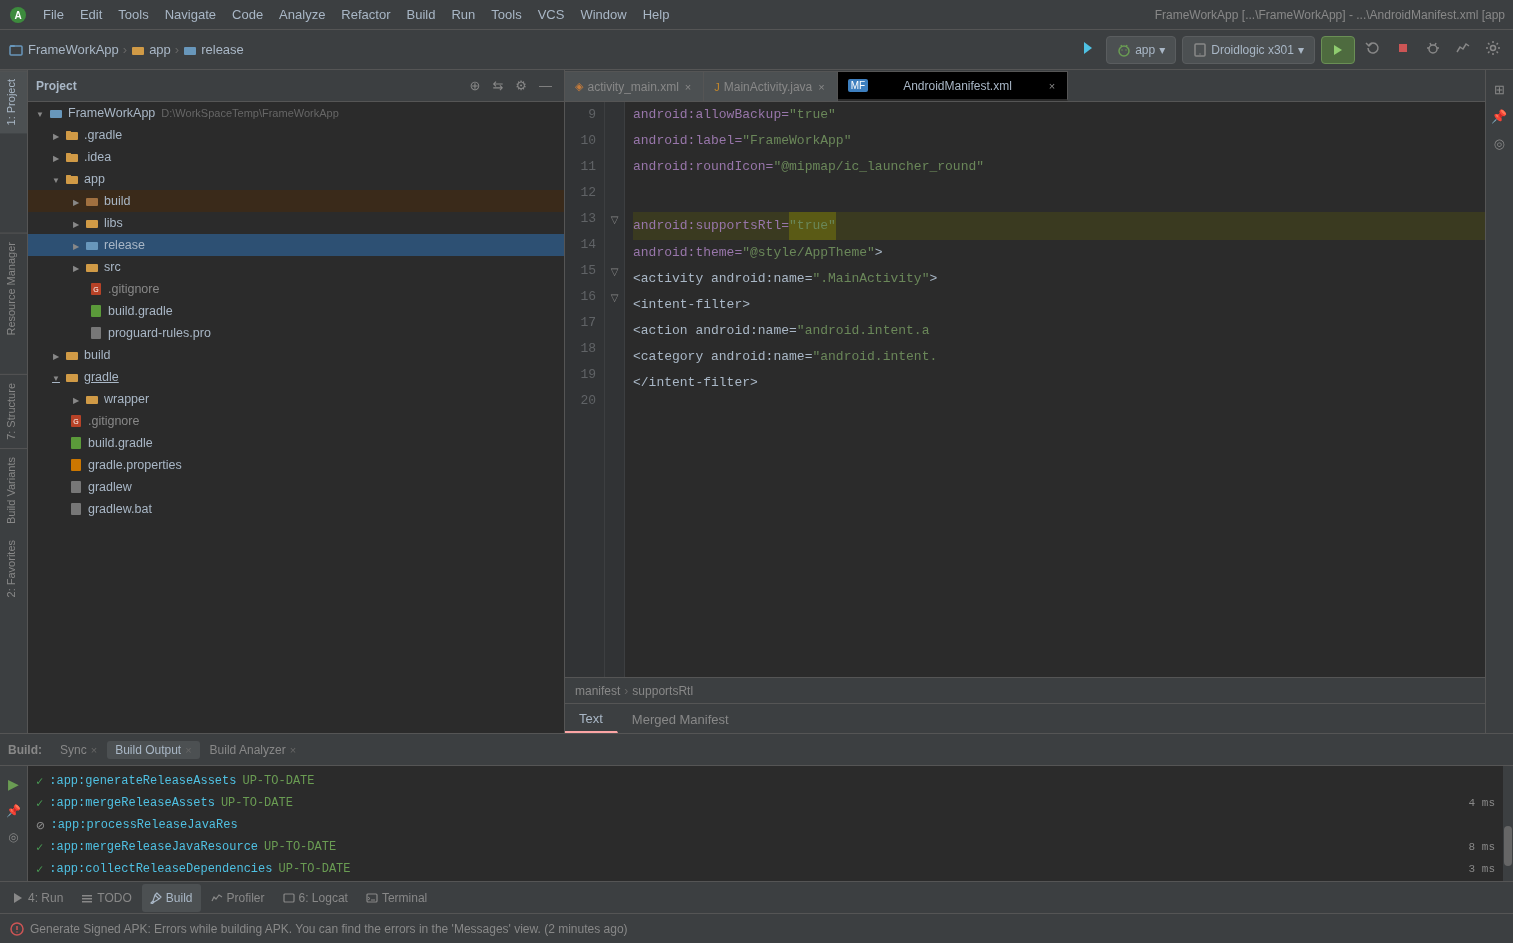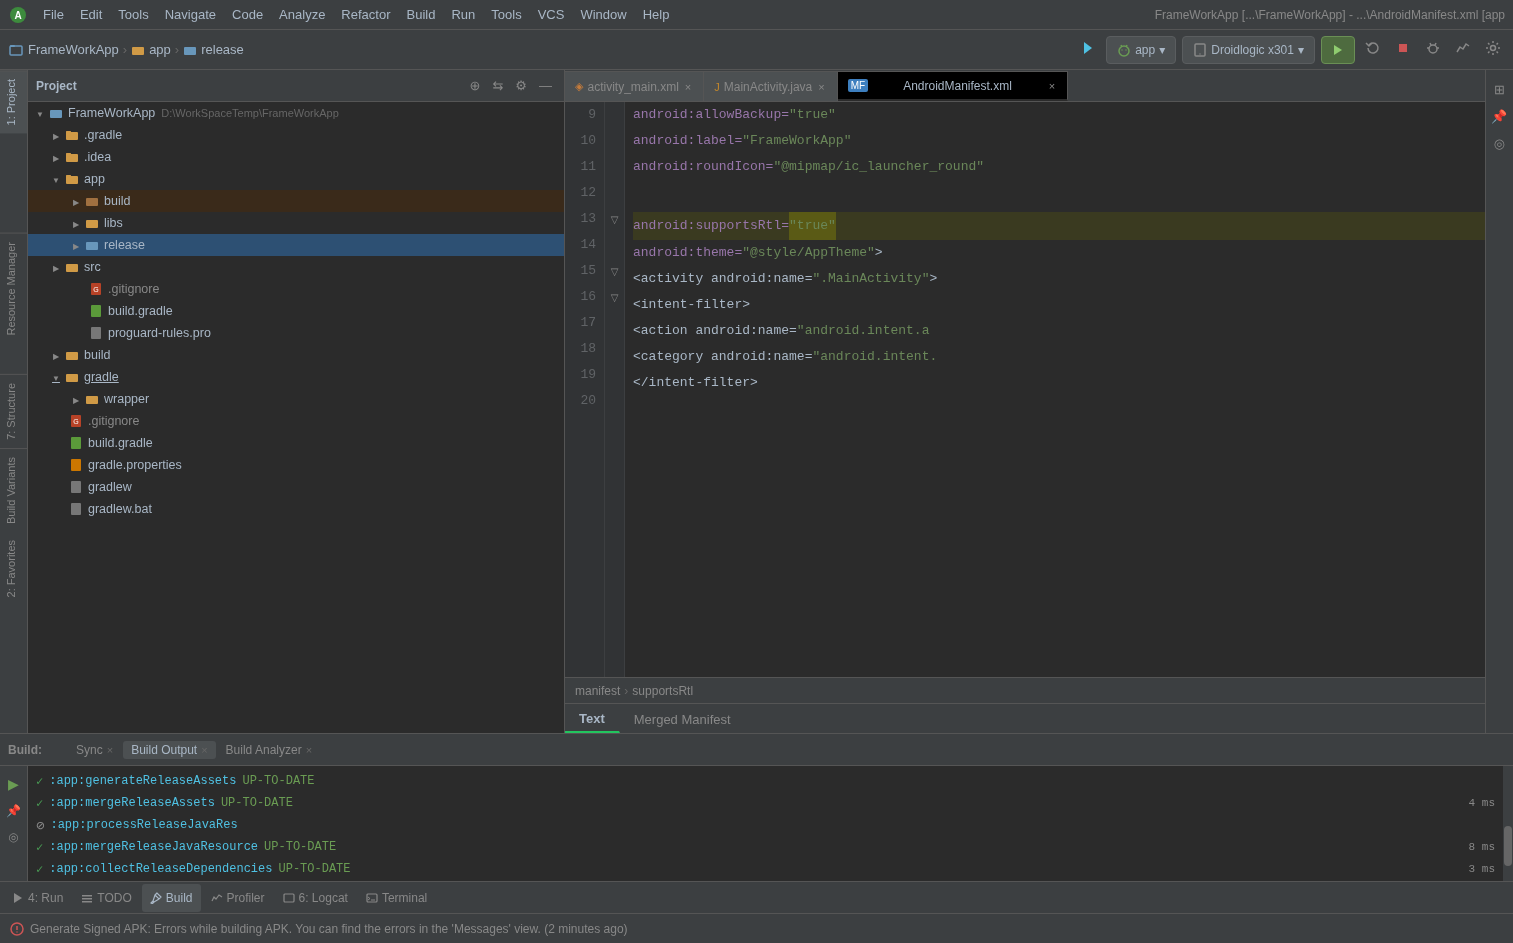--- a/index.html
+++ b/index.html
@@ -257,22 +257,21 @@
       padding: 0 14px;
       height: 28px;
       display: flex; align-items: center;
       cursor: pointer;
       font-size: 13px;
       color: #888;
       border-right: 1px solid transparent;
     }
     .editor-bottom-tab.active {
       color: #a9b7c6;
-      border-bottom: 2px solid #22c55e;
-      font-weight: bold;
+      border-bottom: 2px solid #fca5a5;
     }
 
     
     .side-icons-right {
       width: 28px;
       background: #3c3f41;
       display: flex;
       flex-direction: column;
       align-items: center;
       padding-top: 8px;
@@ -295,21 +294,21 @@
       background: #3c3f41;
       height: 32px;
       padding: 0 8px;
       gap: 2px;
       border-bottom: 1px solid #555;
     }
     .build-label {
       font-size: 12px;
       font-weight: bold;
       color: #888;
-      margin-right: 24px;
+      margin-right: 8px;
     }
     .build-tab {
       display: flex;
       align-items: center;
       gap: 4px;
       padding: 2px 8px;
       cursor: pointer;
       font-size: 12px;
       color: #888;
       border-radius: 3px;
@@ -633,21 +632,21 @@
               <span class="chevron-right"></span>
             </span>
           <span class="tree-icon">
             <svg width="14" height="14" viewBox="0 0 14 14">
                 <rect x="1" y="4" width="12" height="8" rx="1" fill="#6897bb"></rect>
               </svg>
           </span>
           <span class="tree-label">release</span>
         </div>
 
-        <div class="tree-item" style="padding-left:20px;">
+        <div class="tree-item" style="padding-left:40px;">
           <span class="tree-arrow">
               <span class="chevron-right"></span>
             </span>
           <span class="tree-icon">
             <svg width="14" height="14" viewBox="0 0 14 14">
                 <rect x="1" y="4" width="12" height="8" rx="1" fill="#d09a46"></rect>
               </svg>
           </span>
           <span class="tree-label">src</span>
         </div>

